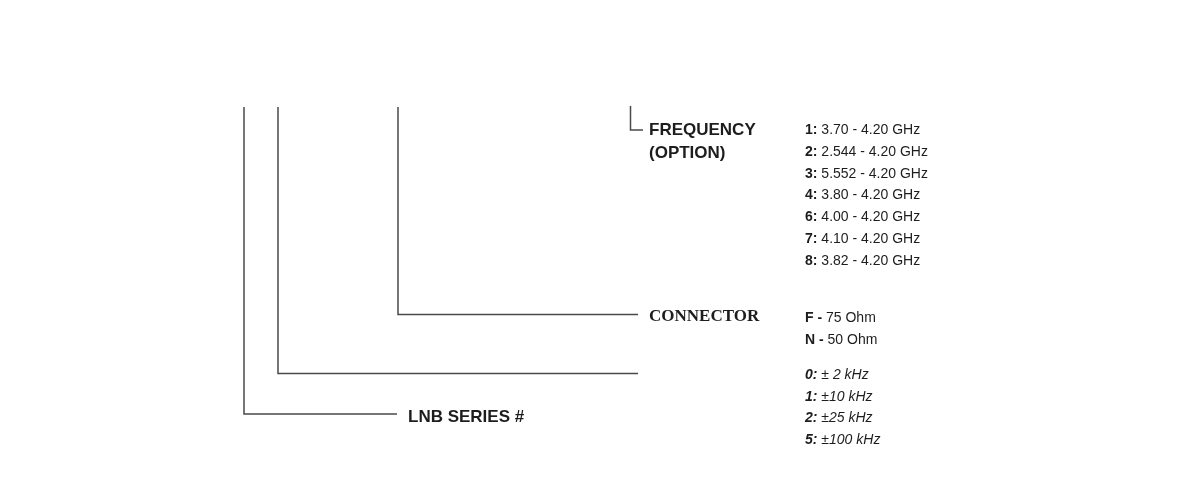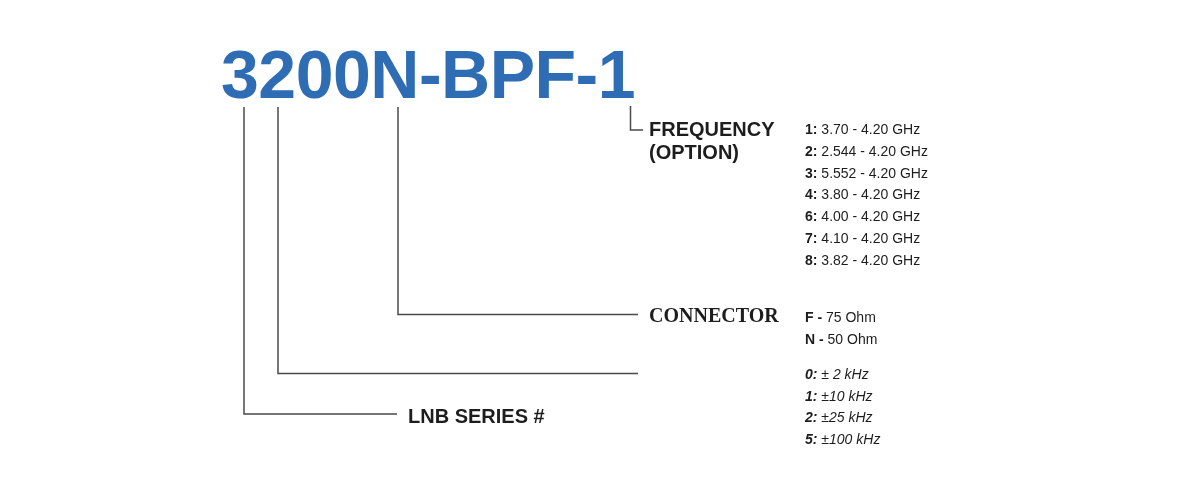--- a/index.html
+++ b/index.html
@@ -32,21 +32,21 @@
     left: 0;
     top: 0;
   }
   svg.lines path {
     fill: none;
     stroke: #4a4a4a;
     stroke-width: 1.5;
   }
   .label {
     position: absolute;
-    font-size: 20px;
+    font-size: 17px;
     font-weight: bold;
     line-height: 23px;
     white-space: nowrap;
     color: #1d1d1d;
   }
   .label-frequency { left: 649px; top: 118px; }
   .label-connector { left: 649px; top: 304px; font-family: Liberation Serif, serif; }
   .label-lo        { left: 648px; top: 363px; }
   .label-lnb       { left: 408px; top: 405px; }
   .list {
@@ -59,21 +59,20 @@
   .list-frequency { top: 119px; line-height: 21.75px; }
   .list-connector { top: 306px; line-height: 22px; }
   .list-stability { top: 364px; line-height: 21.7px; font-style: italic; }
   .k { font-weight: bold; }
 </style>
 </head>
 <body>
 
 <div class="canvas">
 
-  <div class="title">3200N-BPF-1</div>
 
   <svg class="lines" width="1200" height="493" viewBox="0 0 1200 493" aria-hidden="true">
     <path d="M244 107 V414 H397"></path>
     <path d="M278 107 V373.5 H638"></path>
     <path d="M398 107 V314.5 H638"></path>
     <path d="M630.5 106 V130 H643"></path>
   </svg>
 
   <div class="label label-frequency">
     <div>FREQUENCY</div>

